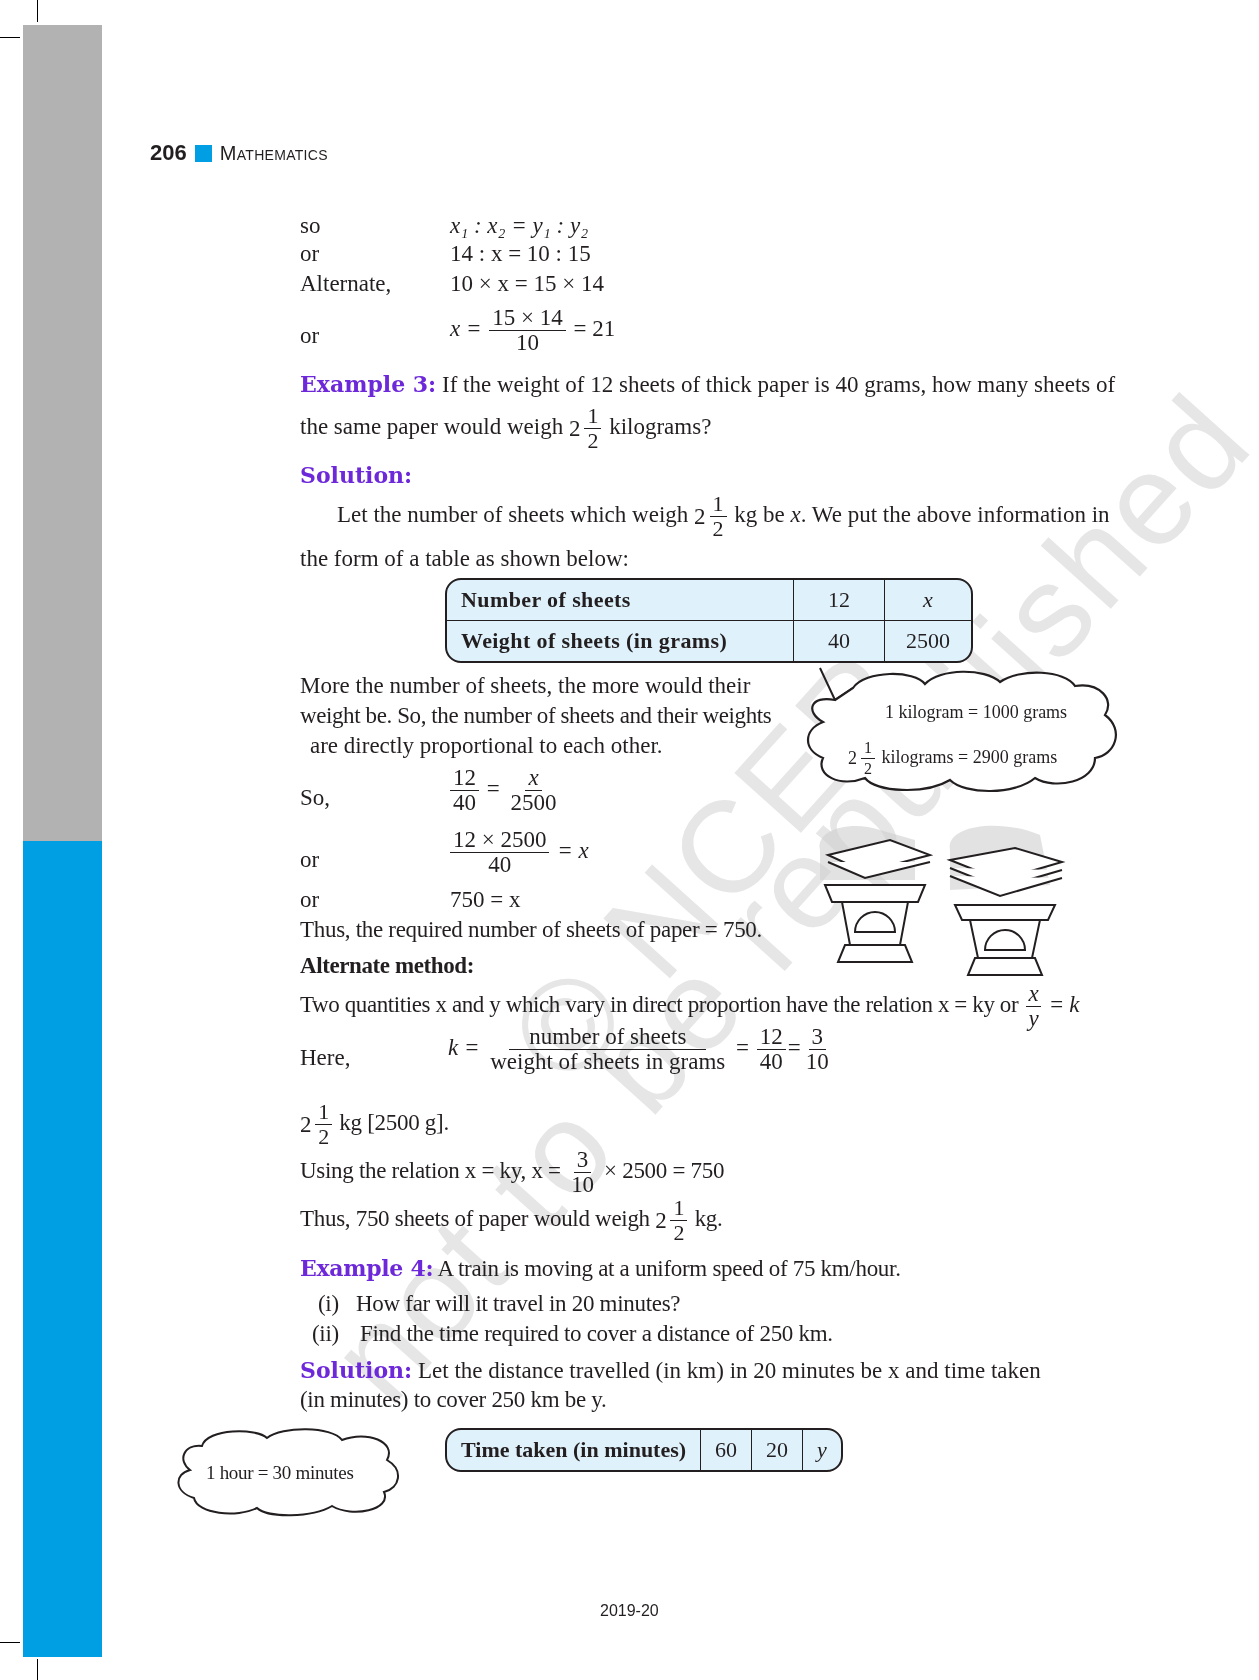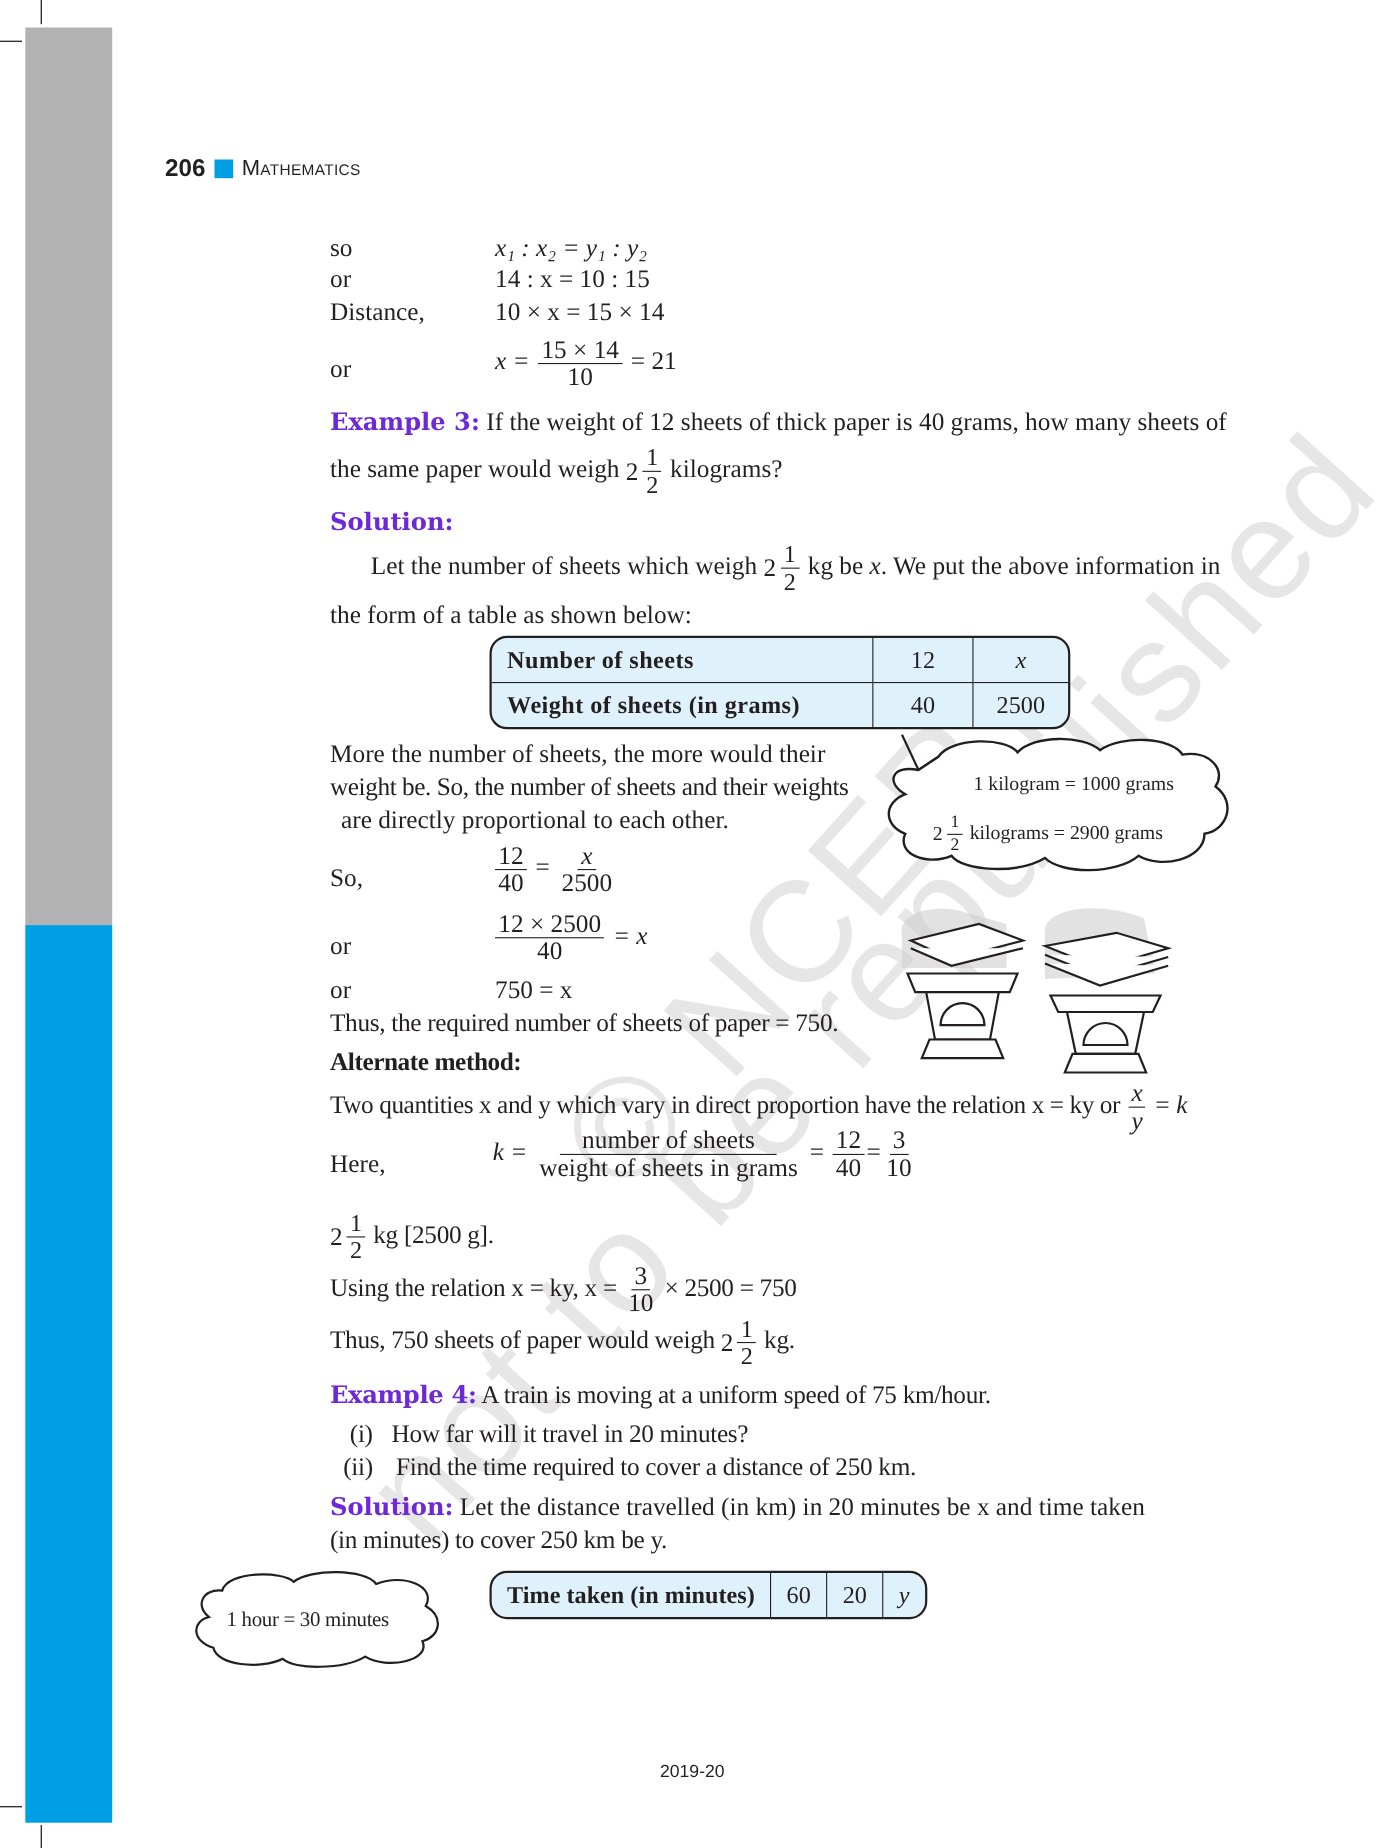--- a/index.html
+++ b/index.html
@@ -52,21 +52,21 @@
 <div class="abs header">
   <span class="pgnum">206</span>
   <span class="sq"></span>
   <span class="title">Mathematics</span>
 </div>
 
 <div class="abs t" style="left:300px;top:212px;">so</div>
 <div class="abs t it" style="left:450px;top:212px;">x₁ : x₂ = y₁ : y₂</div>
 <div class="abs t" style="left:300px;top:240px;">or</div>
 <div class="abs t" style="left:450px;top:240px;">14 : x = 10 : 15</div>
-<div class="abs t" style="left:300px;top:270px;">Distance,</div>
+<div class="abs t" style="left:300px;top:270px;">Alternate,</div>
 <div class="abs t" style="left:450px;top:270px;">10 × x = 15 × 14</div>
 <div class="abs t" style="left:300px;top:322px;">or</div>
 <div class="abs t" style="left:450px;top:306px;">
   <span class="it">x =</span>
   <span class="frac">
         <span class="num">15 × 14</span>
         <span class="den">10</span>
       </span>
   <span>= 21</span>
 </div>

